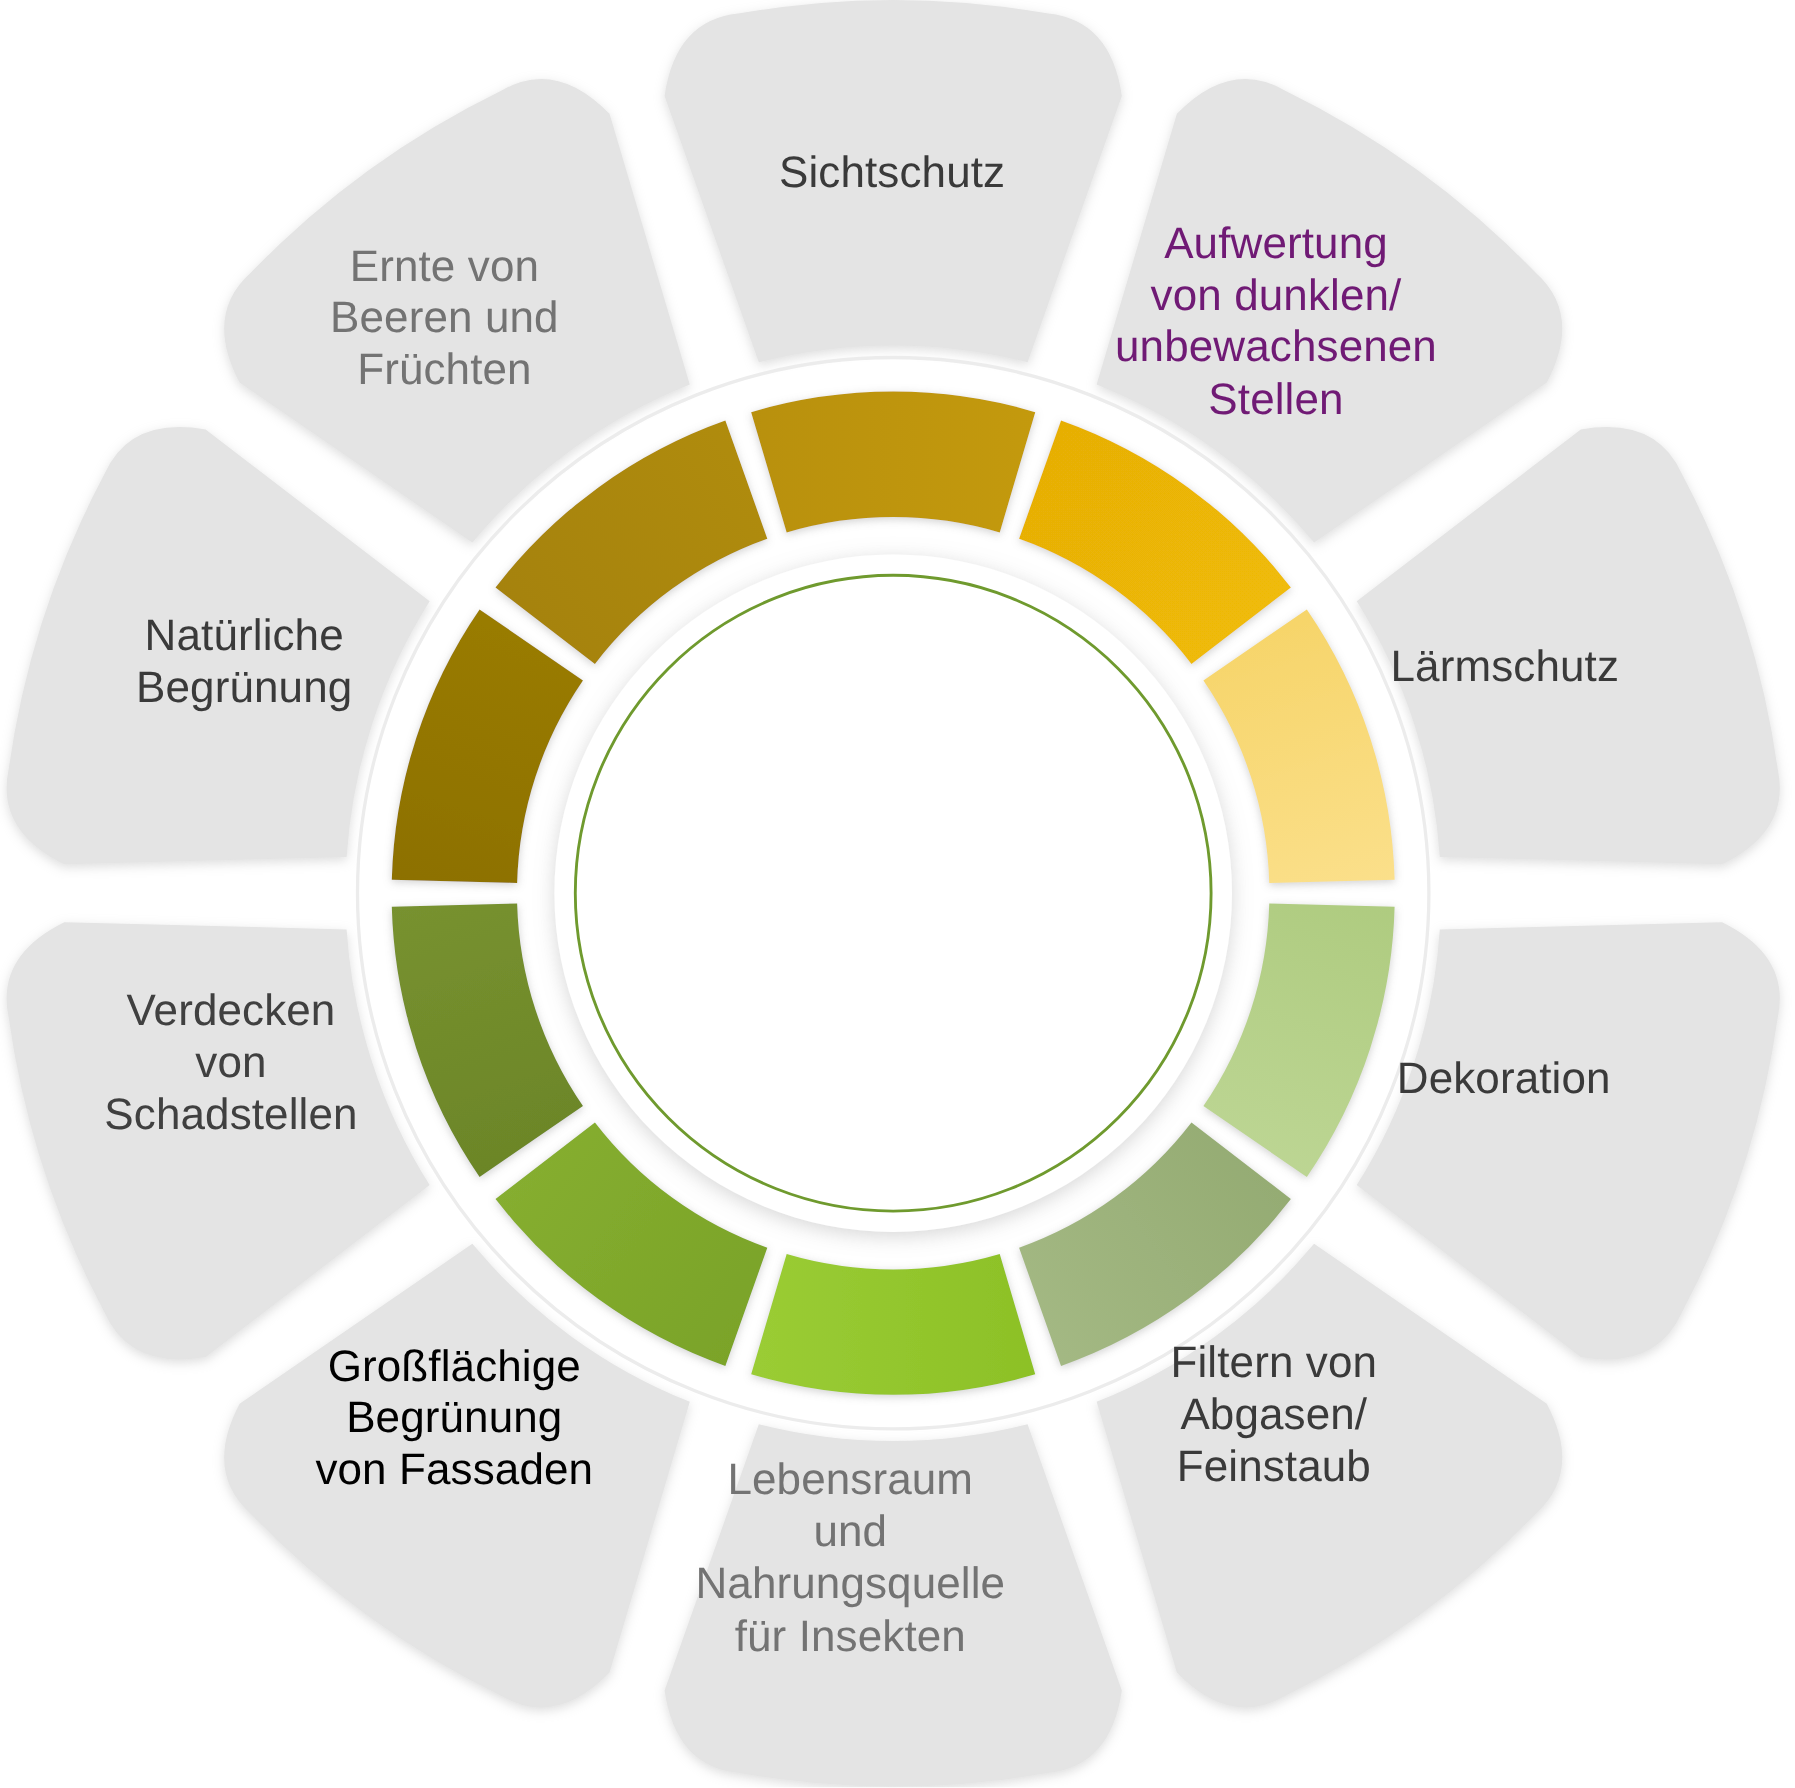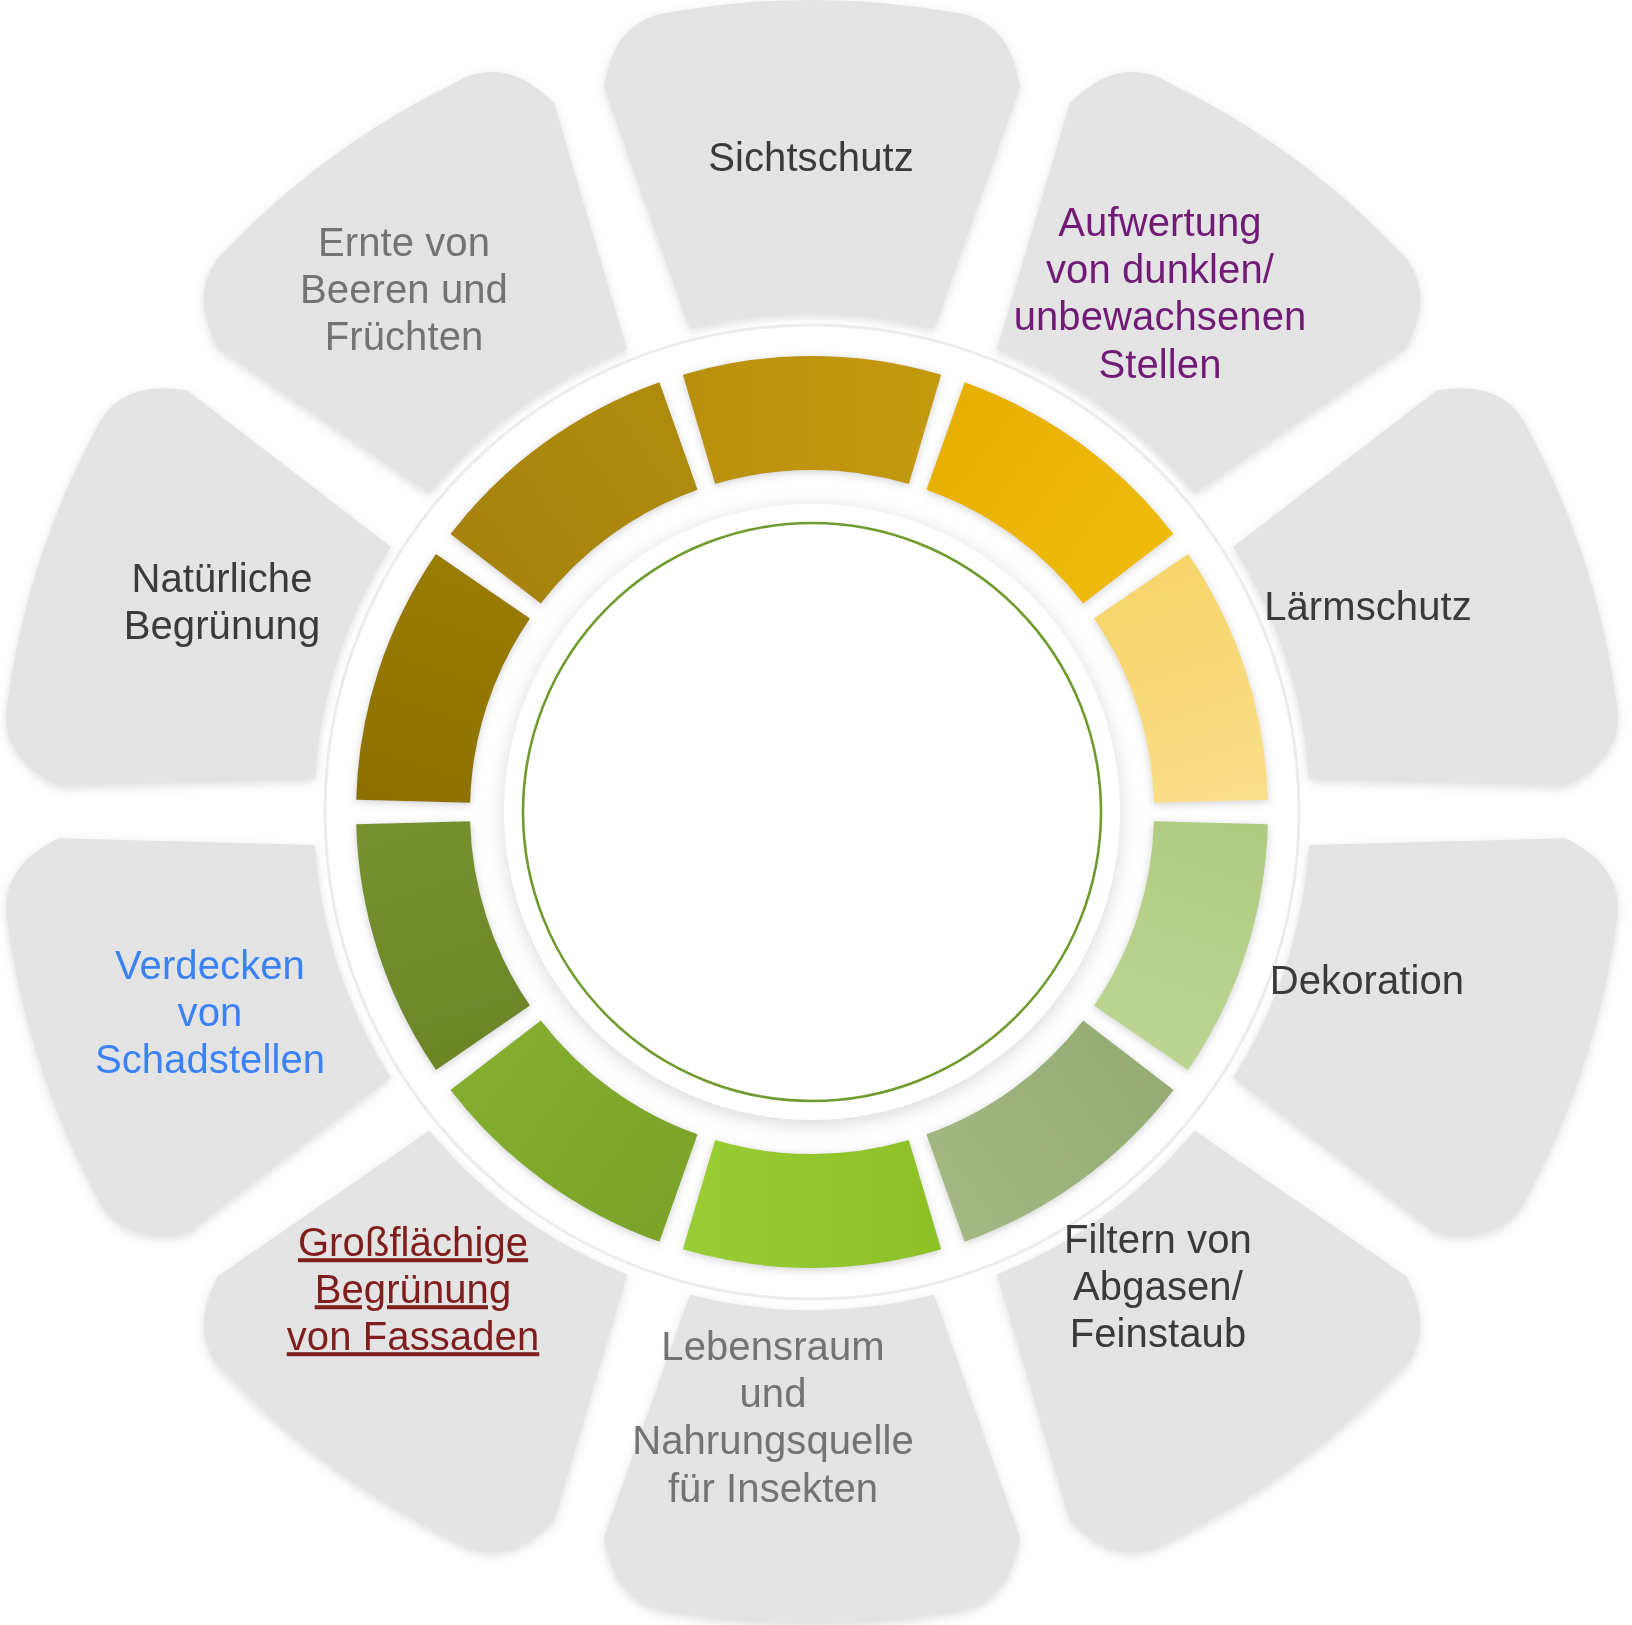--- a/index.html
+++ b/index.html
@@ -151,24 +151,24 @@
 Stellen</div>
       <div class="petal-label" style="left: 1368px; top: 607px; color: rgb(58, 58, 58);">Lärmschutz</div>
       <div class="petal-label" style="left: 1367px; top: 981px; color: rgb(58, 58, 58);">Dekoration</div>
       <div class="petal-label" style="left: 1158px; top: 1287px; color: rgb(58, 58, 58);">Filtern von
 Abgasen/
 Feinstaub</div>
       <div class="petal-label" style="left: 773px; top: 1417px; color: #737373;">Lebensraum
 und
 Nahrungsquelle
 für Insekten</div>
-      <div class="petal-label" style="left: 413px; top: 1290px; color: #7f1d1d; text-decoration: underline;">Großflächige
+      <div class="petal-label" style="left: 413px; top: 1290px; color: #000000;">Großflächige
 Begrünung
 von Fassaden</div>
-      <div class="petal-label" style="left: 210px; top: 1013px; color: #3b82f6;">Verdecken
+      <div class="petal-label" style="left: 210px; top: 967px; color: #404040;">Verdecken
 von
 Schadstellen</div>
       <div class="petal-label" style="left: 222px; top: 602px; color: rgb(58, 58, 58);">Natürliche
 Begrünung</div>
       <div class="petal-label" style="left: 404px; top: 290px; color: #737373;">Ernte von
 Beeren und
 Früchten</div>
     </div>
 
 </div>

